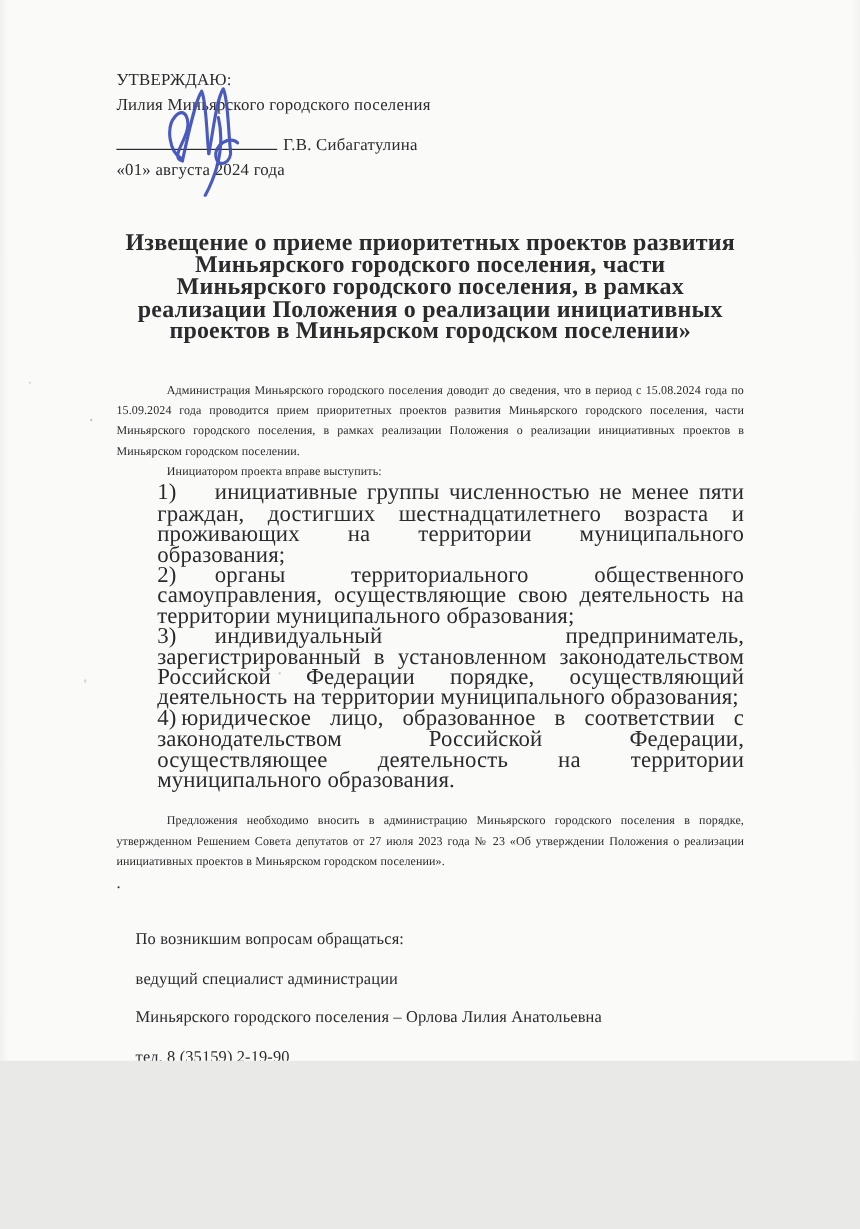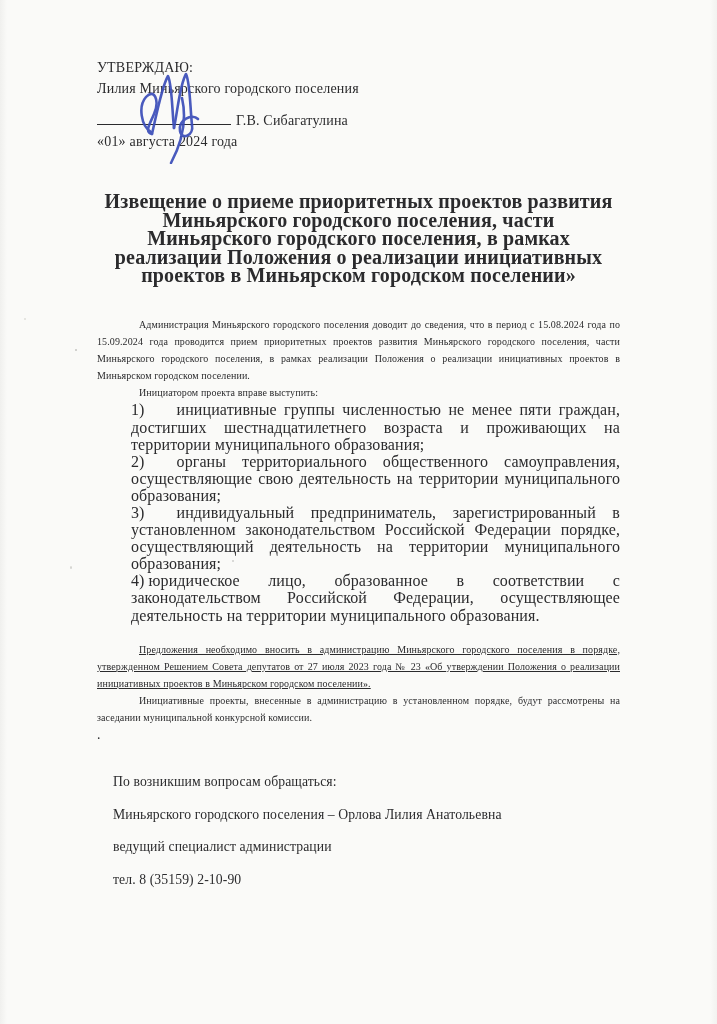--- a/index.html
+++ b/index.html
@@ -3,21 +3,21 @@
 <meta charset="utf-8">
 <style>
   html,body{margin:0;padding:0;}
   body{
     width:717px;height:1024px;
     font-family:"Liberation Serif","DejaVu Serif",serif;
     background:#e9e9e7;
   }
   .page{
     position:relative;
-    width:717px;height:1024px;
+    width:717px;height:884px;
     background:linear-gradient(90deg,#f0f0ee 0px,#fafaf8 7px,#fafaf8 710px,#f2f2f0 717px);
     color:#2b2b2d;
     overflow:hidden;
   }
   .content{
     position:absolute;
     left:97px;top:57px;
     width:523px;
   }
   .approval-block{position:relative;}
@@ -55,29 +55,29 @@
     margin:0;
     font-size:10px;
     line-height:17.1px;
     text-align:justify;
     letter-spacing:.1px;
   }
   p.indent{text-indent:42px;}
   .list{margin-left:34px;}
   p.list-item{
     margin:0;
-    font-size:16px;
+    font-size:19px;
     line-height:17.1px;
     text-align:justify;
     letter-spacing:.1px;
   }
   .tab{display:inline-block;}
   .tab-wide{width:32px;}
   .tab-narrow{width:4px;}
-  .gap-before{margin-top:17px !important;text-decoration:underline;}
+  .gap-before{margin-top:17px !important;}
   p.stray-dot{
     margin:0;
     font-size:13.7px;
     line-height:17.1px;
   }
   .contact{margin-top:31px;}
   .contact p{
     margin:16px;
     font-size:13.7px;
     line-height:16.6px;
@@ -126,25 +126,24 @@
       <p class="para indent">Инициатором проекта вправе выступить:</p>
 
       <div class="list">
         <p class="list-item"><span>1)</span><span class="tab tab-wide"></span><span>инициативные группы численностью не менее пяти граждан, достигших шестнадцатилетнего возраста и проживающих на территории муниципального образования;</span></p>
         <p class="list-item"><span>2)</span><span class="tab tab-wide"></span><span>органы территориального общественного самоуправления, осуществляющие свою деятельность на территории муниципального образования;</span></p>
         <p class="list-item"><span>3)</span><span class="tab tab-wide"></span><span>индивидуальный предприниматель, зарегистрированный в установленном законодательством Российской Федерации порядке, осуществляющий деятельность на территории муниципального образования;</span></p>
         <p class="list-item"><span>4)</span><span class="tab tab-narrow"></span><span>юридическое лицо, образованное в соответствии с законодательством Российской Федерации, осуществляющее деятельность на территории муниципального образования.</span></p>
       </div>
 
       <p class="para indent gap-before">Предложения необходимо вносить в администрацию Миньярского городского поселения в порядке, утвержденном Решением Совета депутатов от 27 июля 2023 года № 23 «Об утверждении Положения о реализации инициативных проектов в Миньярском городском поселении».</p>
-      <p class="para indent">Инициативные проекты, внесенные в администрацию в установленном порядке, будут рассмотрены на заседании муниципальной конкурсной комиссии.</p>
       <p class="stray-dot">.</p>
     </div>
 
     <div class="contact">
       <p>По возникшим вопросам обращаться:</p>
+      <p>ведущий специалист администрации</p>
       <p>Миньярского городского поселения – Орлова Лилия Анатольевна</p>
-      <p>ведущий специалист администрации</p>
-      <p>тел. 8 (35159) 2-10-90</p>
+      <p>тел. 8 (35159) 2-19-90</p>
     </div>
 
   </div>
 </div>
 
 </body></html>

